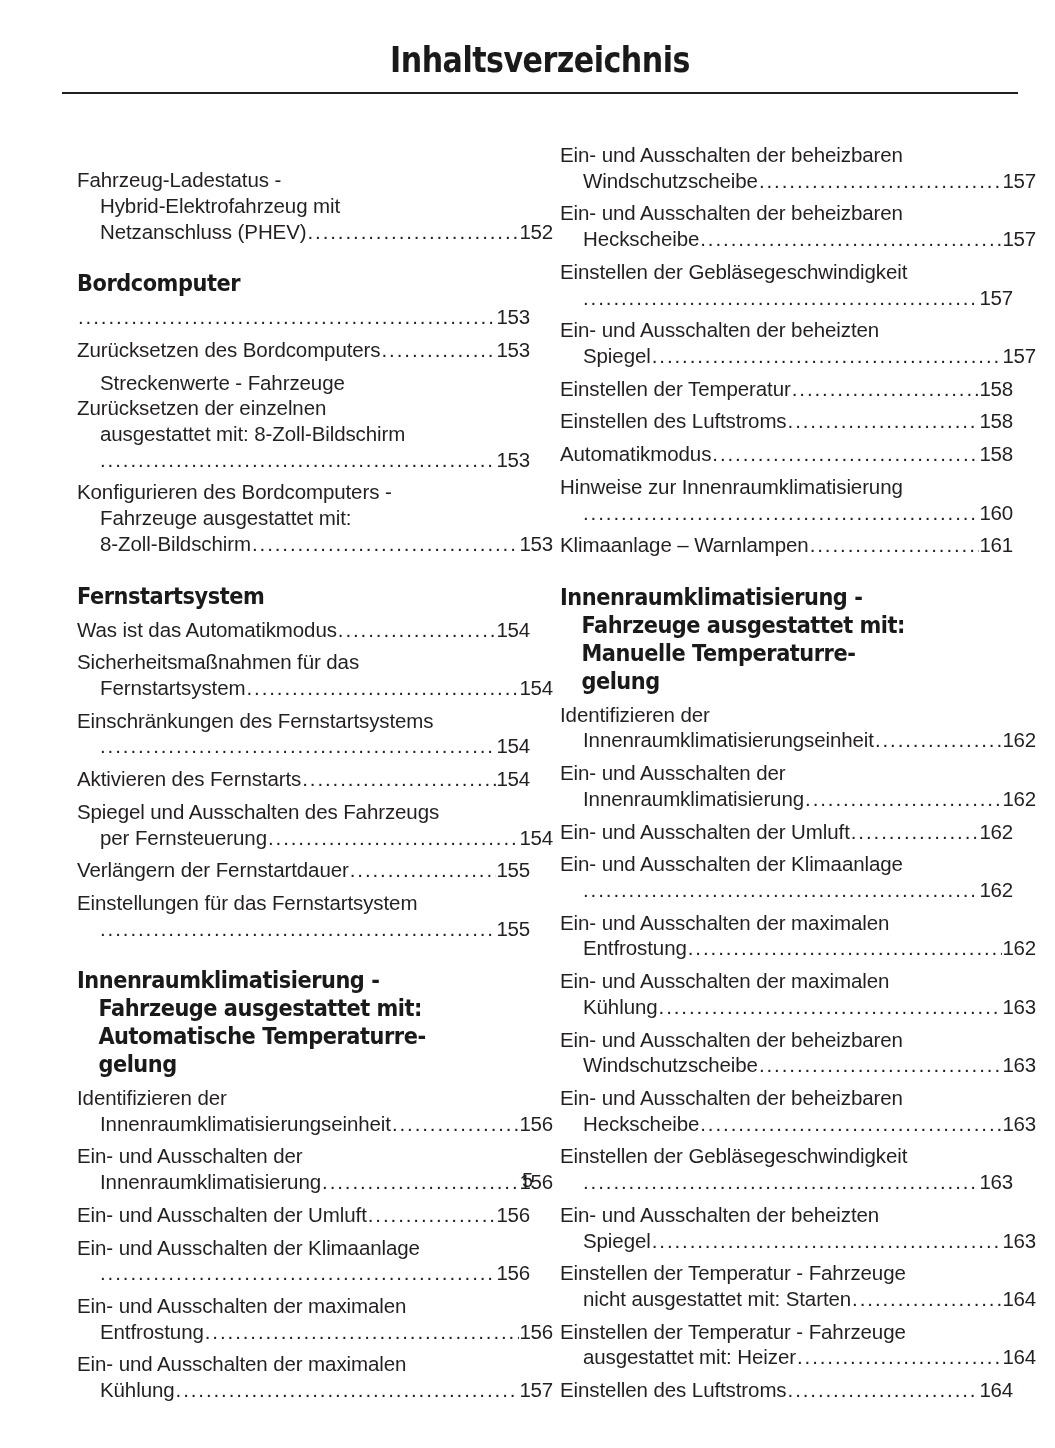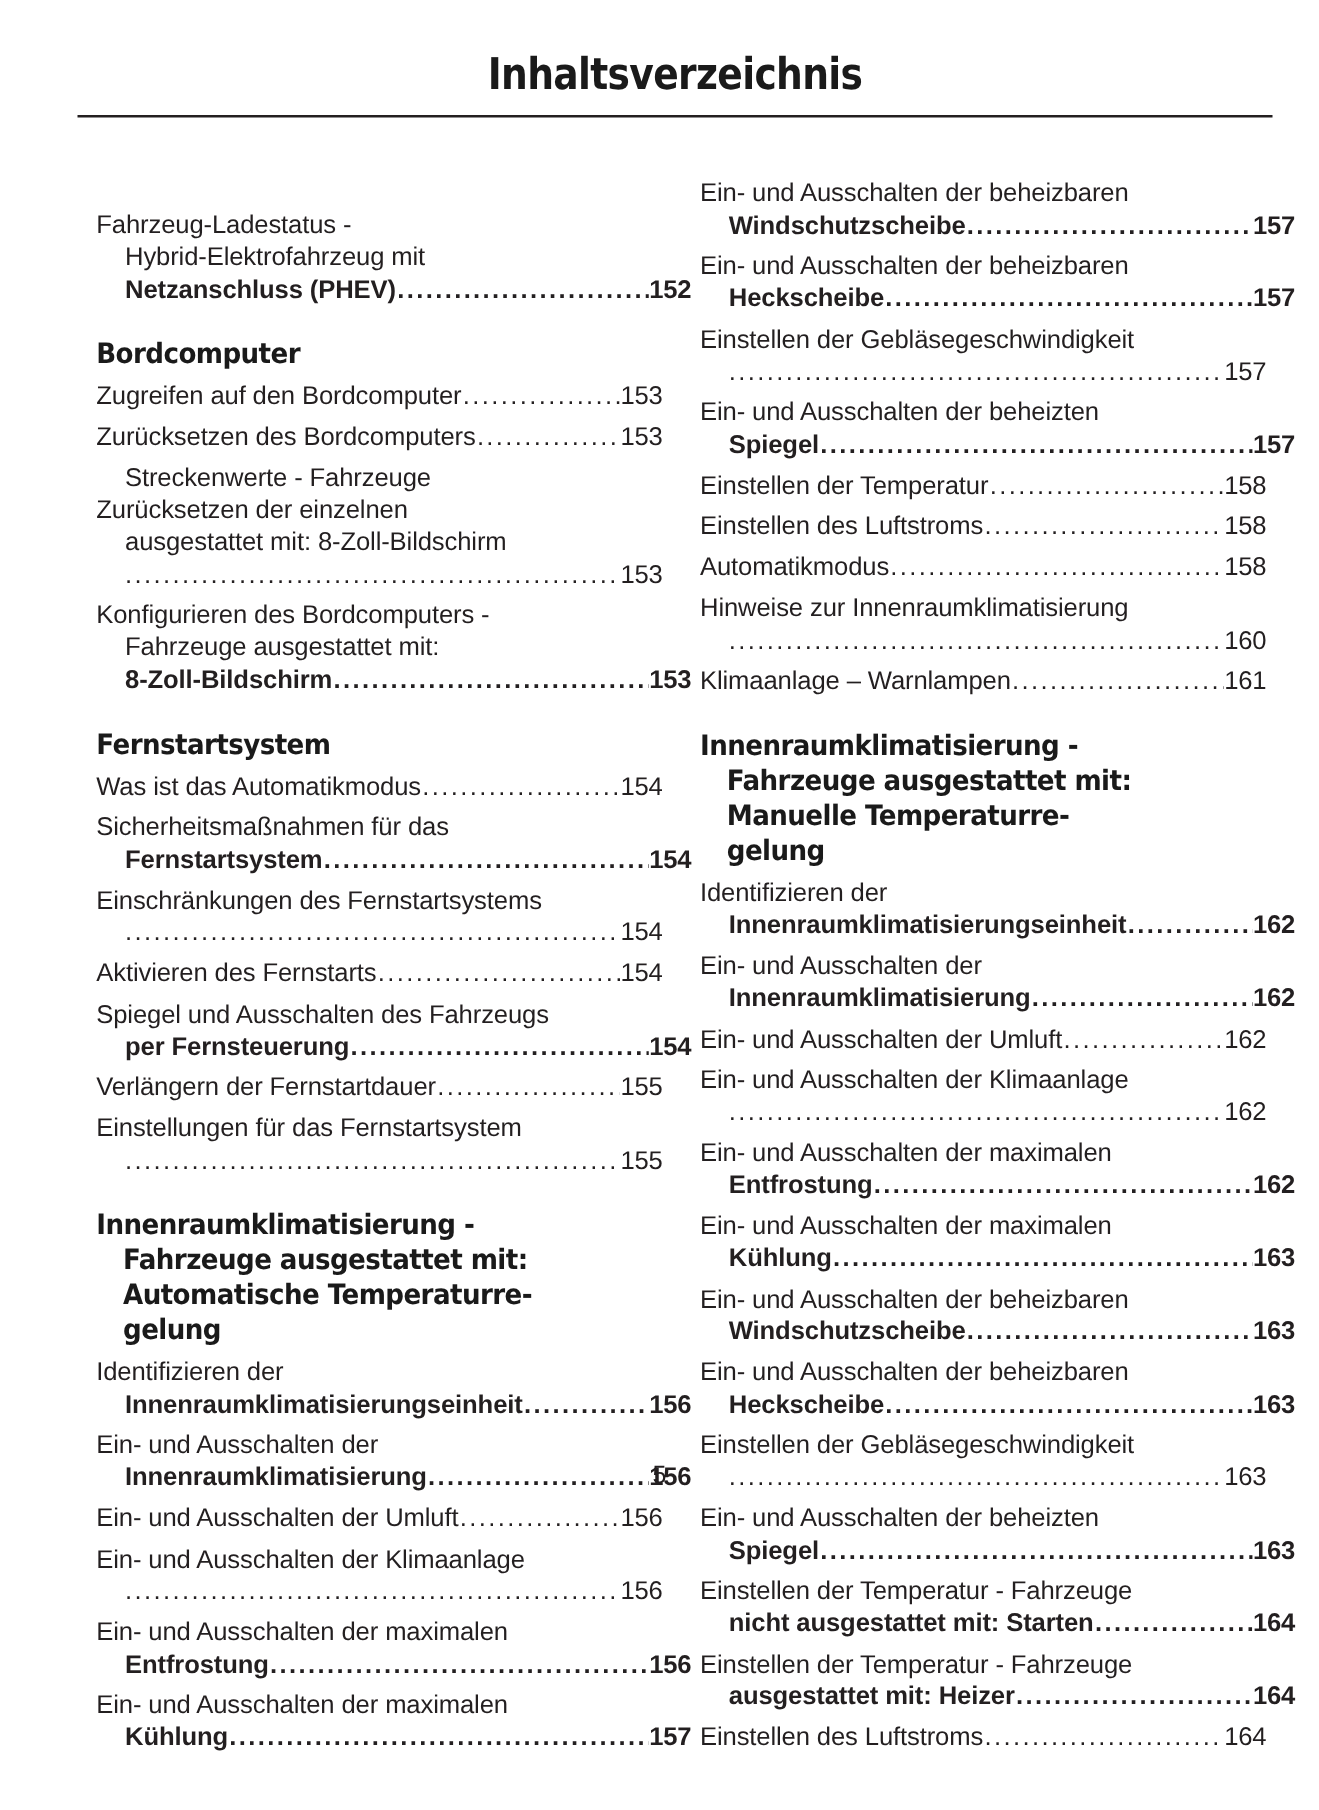--- a/index.html
+++ b/index.html
@@ -99,21 +99,20 @@
     padding-left: 23px;
   }
   
   .toc-tail {
     display: flex;
     align-items: baseline;
     width: 100%;
   }
   .toc-tail.ind {
     padding-left: 23px;
-    font-weight: bold;
   }
   .toc-tail .txt {
     white-space: nowrap;
     flex: 0 0 auto;
   }
   .toc-tail .leader {
     flex: 1 1 auto;
     overflow: hidden;
     white-space: nowrap;
     letter-spacing: 1.9px;
@@ -162,21 +161,20 @@
             <span class="txt">Netzanschluss  (PHEV)</span>
             <span class="leader">........................................................................................................................</span>
             <span class="pageno">152</span>
           </div>
         </div>
         <div class="section-heading">
           <span class="hl">Bordcomputer</span>
         </div>
         <div class="toc-entry">
           <div class="toc-tail">
-            <span class="txt">Zugreifen auf den Bordcomputer</span>
             <span class="leader">........................................................................................................................</span>
             <span class="pageno">153</span>
           </div>
         </div>
         <div class="toc-entry">
           <div class="toc-tail">
             <span class="txt">Zurücksetzen des Bordcomputers</span>
             <span class="leader">........................................................................................................................</span>
             <span class="pageno">153</span>
           </div>

